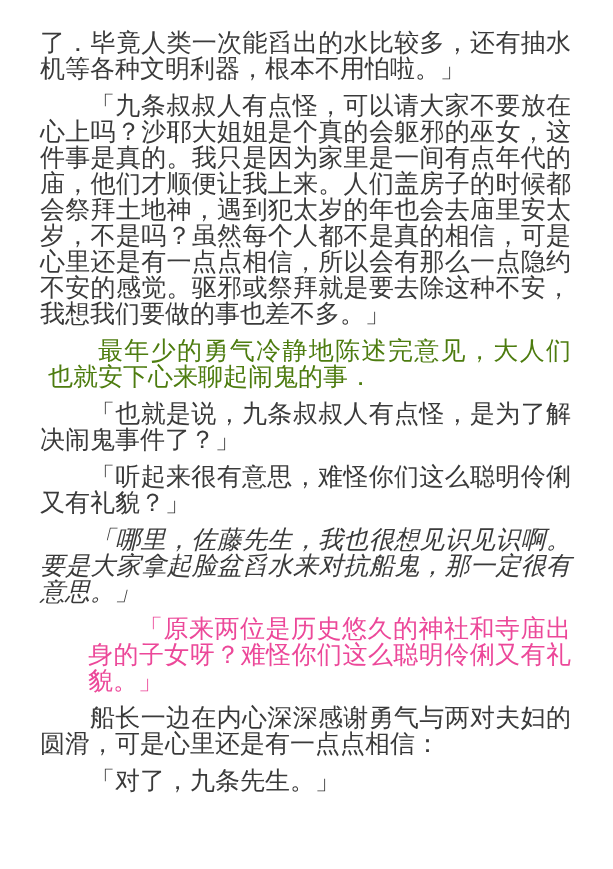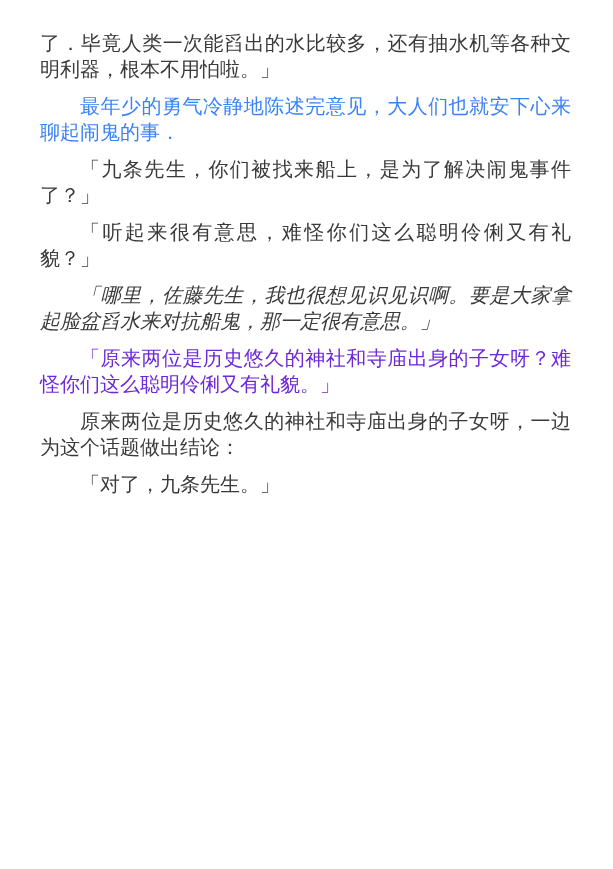--- a/index.html
+++ b/index.html
@@ -15,38 +15,39 @@
     background: #ffffff;
     box-sizing: border-box;
     padding: 30px 42px 0 40px;
     overflow: hidden;
   }
   .text-body {
     width: 100%;
   }
   .para {
     font-family: "Liberation Serif", "DejaVu Serif", serif;
-    font-size: 20px;
+    font-size: 25px;
     line-height: 26px;
     color: #3a3a3a;
     text-align: justify;
     margin: 0 0 11px 0;
     word-break: break-all;
   }
   .para.indent {
     text-indent: 2em;
   }
 </style>
 </head>
 <body>
 
 <div class="page">
   <div class="text-body">
       <p class="para" style="color: rgb(58, 58, 58);">了．毕竟人类一次能舀出的水比较多，还有抽水机等各种文明利器，根本不用怕啦。」</p>
-      <p class="para indent" style="color: #3b82f6;">最年少的勇气冷静地陈述完意见，大人们也就安下心来聊起闹鬼的事．</p>
-      <p class="para indent" style="color: rgb(58, 58, 58);">「九条先生，你们被找来船上，是为了解决闹鬼事件了？」</p>
+      <p class="para indent" style="color: rgb(58, 58, 58);">「九条叔叔人有点怪，可以请大家不要放在心上吗？沙耶大姐姐是个真的会躯邪的巫女，这件事是真的。我只是因为家里是一间有点年代的庙，他们才顺便让我上来。人们盖房子的时候都会祭拜土地神，遇到犯太岁的年也会去庙里安太岁，不是吗？虽然每个人都不是真的相信，可是心里还是有一点点相信，所以会有那么一点隐约不安的感觉。驱邪或祭拜就是要去除这种不安，我想我们要做的事也差不多。」</p>
+      <p class="para indent" style="color: #4d7c0f; margin-left: 8px;">最年少的勇气冷静地陈述完意见，大人们也就安下心来聊起闹鬼的事．</p>
+      <p class="para indent" style="color: rgb(58, 58, 58);">「也就是说，九条叔叔人有点怪，是为了解决闹鬼事件了？」</p>
       <p class="para indent" style="color: rgb(58, 58, 58);">「听起来很有意思，难怪你们这么聪明伶俐又有礼貌？」</p>
       <p class="para indent" style="color: rgb(58, 58, 58); font-style: italic;">「哪里，佐藤先生，我也很想见识见识啊。要是大家拿起脸盆舀水来对抗船鬼，那一定很有意思。」</p>
-      <p class="para indent" style="color: #6d28d9;">「原来两位是历史悠久的神社和寺庙出身的子女呀？难怪你们这么聪明伶俐又有礼貌。」</p>
-      <p class="para indent" style="color: rgb(58, 58, 58);">原来两位是历史悠久的神社和寺庙出身的子女呀，一边为这个话题做出结论：</p>
+      <p class="para indent" style="color: #ec4899; margin-left: 48px;">「原来两位是历史悠久的神社和寺庙出身的子女呀？难怪你们这么聪明伶俐又有礼貌。」</p>
+      <p class="para indent" style="color: rgb(58, 58, 58);">船长一边在内心深深感谢勇气与两对夫妇的圆滑，可是心里还是有一点点相信：</p>
       <p class="para indent" style="color: rgb(58, 58, 58);">「对了，九条先生。」</p>
     </div>
 </div>
 
 </body></html>

